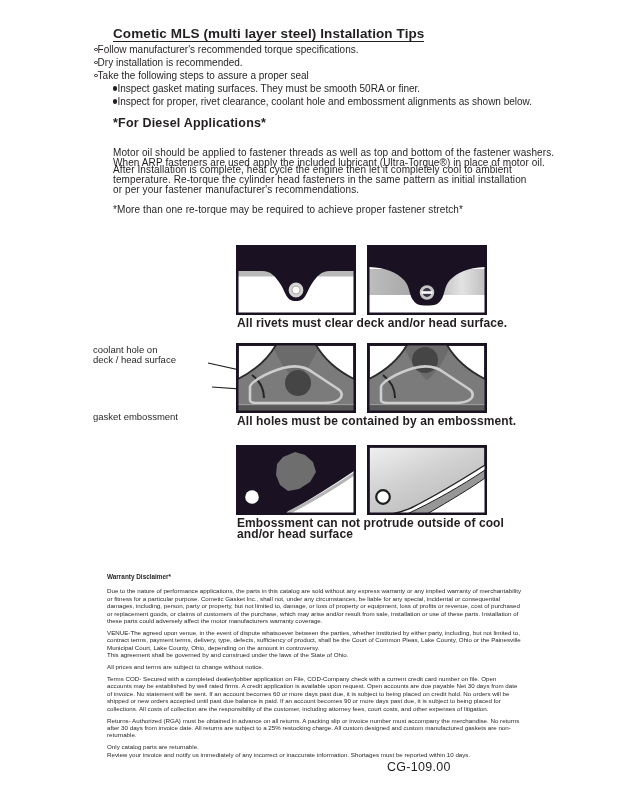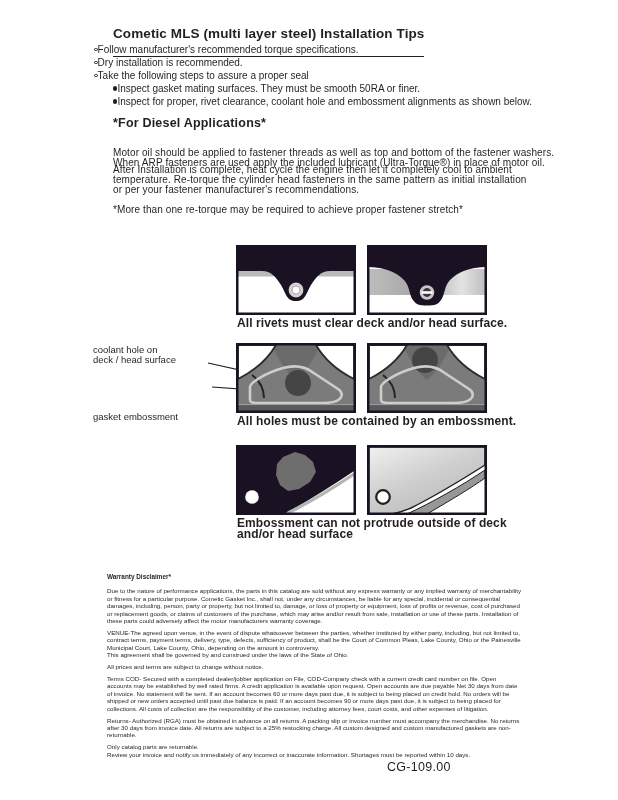--- a/index.html
+++ b/index.html
@@ -6,21 +6,21 @@
   * { margin:0; padding:0; box-sizing:border-box; }
   html,body { background:#ffffff; }
   .page {
     position:relative; width:618px; height:800px; margin:0 auto;
     background:#ffffff; color:var(--ink);
     font-family:"Liberation Sans", sans-serif; overflow:hidden;
   }
   .title-wrap { position:absolute; left:113px; top:24px; }
   .page-title {
     display:inline-block; font-size:13.5px; font-weight:bold;
-    padding-bottom:15px; border-bottom:1.8px solid var(--ink); letter-spacing:.1px;
+    padding-bottom:0; border-bottom:1.8px solid var(--ink); letter-spacing:.1px;
   }
   .bullets { position:absolute; left:94px; top:43px; font-size:10px; }
   .b-line { display:flex; align-items:center; height:13px; }
   .b-line.sub { margin-left:19px; }
   .o-dot { width:3.6px; height:3.6px; border:1px solid var(--ink); border-radius:50%; flex:0 0 auto; }
   .f-dot { width:4.4px; height:4.4px; background:var(--ink); border-radius:50%; flex:0 0 auto; }
   .diesel-heading { position:absolute; left:113px; top:116px; font-size:12.5px; font-weight:bold; letter-spacing:.2px; }
   .para { position:absolute; font-size:10px; line-height:10px; white-space:pre-line; letter-spacing:.1px; }
   #para1 { left:113px; top:148px; }
   #para2 { left:113px; top:165px; }
@@ -174,21 +174,21 @@
           <stop offset="1" stop-color="#b9b9b9"></stop>
         </linearGradient>
       </defs>
       <rect width="120" height="70" fill="#ffffff"></rect>
       <path d="M2,2 H118 V20 C96,34 70,50 44,63 C30,69 16,71 2,71 Z" fill="url(#gW3)" stroke="#1f1f1f" stroke-width="1.4"></path>
       <path d="M118,25 C94,41 66,57 40,69 L60,69 C84,55 104,43 118,33 Z" fill="#979797" stroke="#1f1f1f" stroke-width="1"></path>
       <circle cx="16" cy="52" r="6.8" fill="#ffffff" stroke="#1f1f1f" stroke-width="2.2"></circle>
       <rect x="1.25" y="1.25" width="117.5" height="67.5" fill="none" stroke="#1a1223" stroke-width="2.5"></rect>
     </svg>
   </div>
-  <div class="caption" style="top:518px;">Embossment can not protrude outside of deck
+  <div class="caption" style="top:518px;">Embossment can not protrude outside of cool
 and/or head surface</div>
 
   <div class="fineprint">
     <div class="fp-head">Warranty Disclaimer*</div>
     <p class="fp-para">Due to the nature of performance applications, the parts in this catalog are sold without any express warranty or any implied warranty of merchantability or fitness for a particular purpose.  Cometic Gasket Inc., shall not, under any circumstances, be liable for any special, incidental or consequential damages, including, person, party or property, but not limited to, damage, or loss of property or equipment, loss of profits or revenue, cost of purchased or replacement goods, or claims of customers of the purchase, which may arise and/or result from sale, installation or use of these parts.  Installation of these parts could adversely affect the motor manufacturers warranty coverage.</p>
     <p class="fp-para">VENUE-The agreed upon venue, in the event of dispute whatsoever between the parties, whether instituted by either party, including, but not limited to, contract terms, payment terms, delivery, type, defects, sufficiency of product, shall be the Court of Common Pleas, Lake County, Ohio or the Painesville Municipal Court, Lake County, Ohio, depending on the amount in controversy.
 This agreement shall be governed by and construed under the laws of the State of Ohio.</p>
     <p class="fp-para">All prices and terms are subject to change without notice.</p>
     <p class="fp-para">Terms COD- Secured with a completed dealer/jobber application on File, COD-Company check with a current credit card number on file.  Open accounts may be established by well rated firms.  A credit application is available upon request.  Open accounts are due payable Net 30 days from date of invoice.  No statement will be sent.  If an account becomes 60 or more days past due, it is subject to being placed on credit hold.  No orders will be shipped or new orders accepted until past due balance is paid.  If an account becomes 90 or more days past due, it is subject to being placed for collections.  All costs of collection are the responsibility of the customer, including attorney fees, court costs, and other expenses of litigation.</p>
     <p class="fp-para">Returns- Authorized (RGA) must be obtained in advance on all returns.  A packing slip or invoice number must accompany the merchandise.  No returns after 30 days from invoice date.  All returns are subject to a 25% restocking charge.  All custom designed and custom manufactured gaskets are non-returnable.</p>

